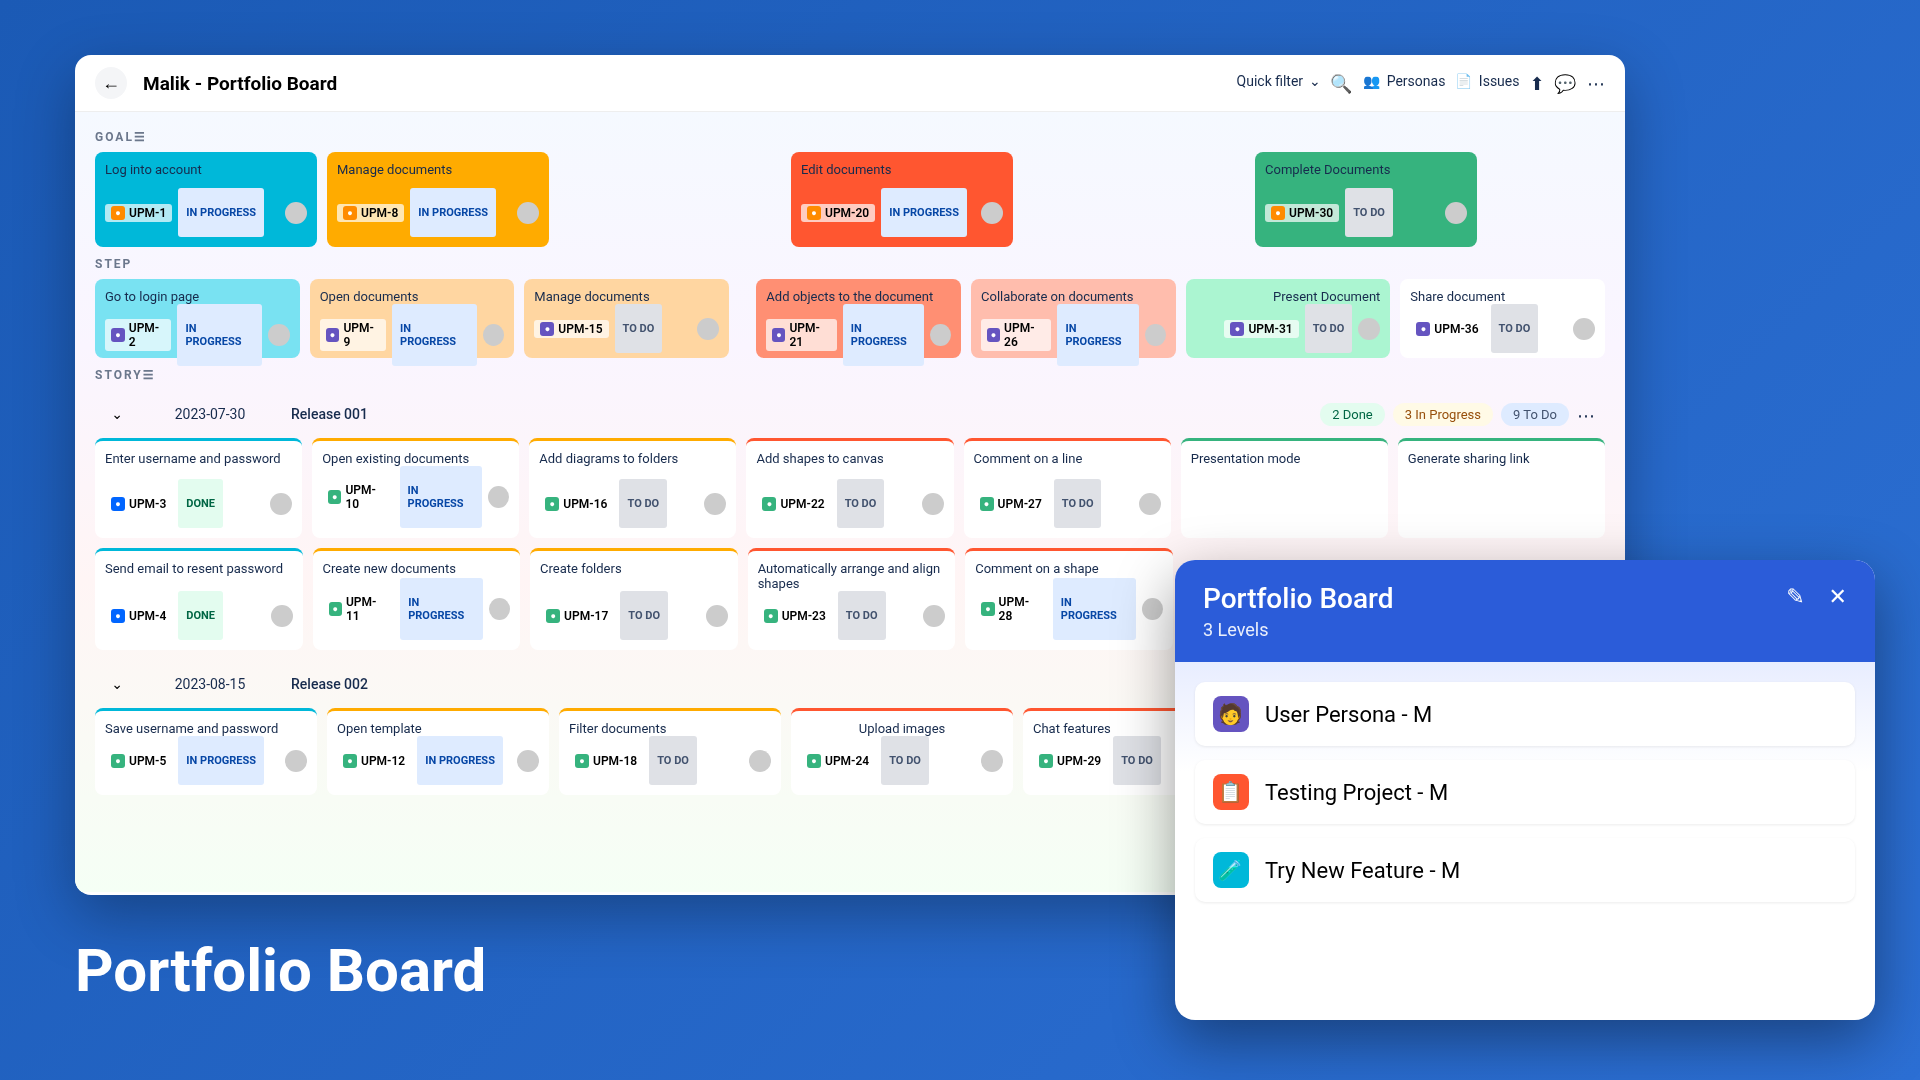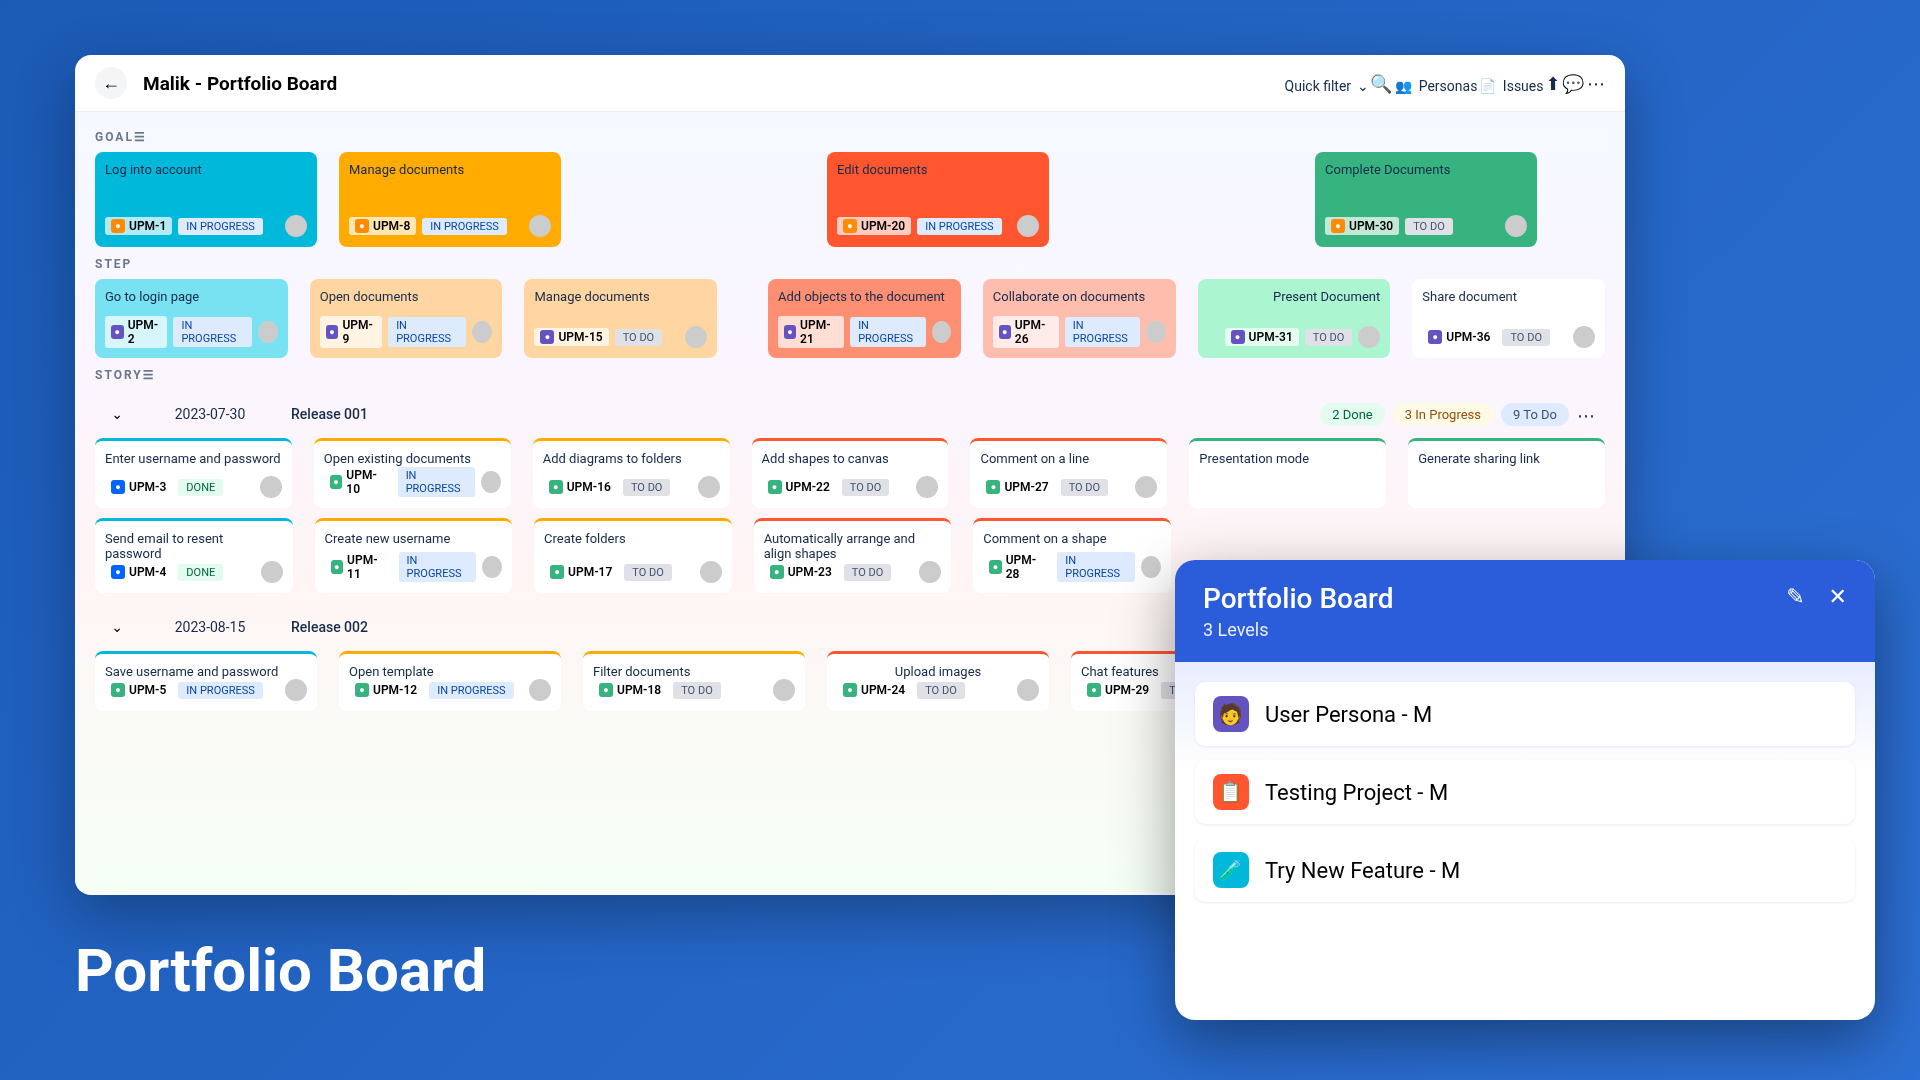--- a/index.html
+++ b/index.html
@@ -1,34 +1,34 @@
 <!DOCTYPE html>
 <html><head>
 <meta charset="utf-8">
 <style>
 *{margin:0;padding:0;box-sizing:border-box;font-family:-apple-system,BlinkMacSystemFont,"Segoe UI",Roboto,sans-serif}
 body{width:1920px;height:1080px;background:linear-gradient(135deg,#1b5ab5 0%,#2c6fd4 100%);position:relative;overflow:hidden}
 .window{position:absolute;top:55px;left:75px;width:1550px;height:840px;background:#fff;border-radius:16px;box-shadow:0 20px 60px rgba(0,0,0,.3);overflow:hidden}
 .topbar{display:flex;align-items:center;padding:12px 20px;gap:16px;border-bottom:1px solid #eee}
 .back-btn{width:32px;height:32px;border-radius:50%;display:flex;align-items:center;justify-content:center;background:#f4f5f7;cursor:pointer;font-size:18px}
 .title{font-size:19px;font-weight:700;flex:1}
-.tb-actions{display:flex;align-items:flex-end;gap:2px}
+.tb-actions{display:flex;align-items:flex-start;gap:10px}
 .tb-item{display:flex;align-items:center;gap:6px;font-size:14px;cursor:pointer;color:#172b4d}
 .tb-icon{font-size:18px;cursor:pointer;color:#172b4d}
 .board{padding:10px 20px;height:calc(100% - 60px);overflow:hidden;background:linear-gradient(180deg,#f5f9ff 0%,#faf5ff 30%,#fff5f5 60%,#f5fff5 100%)}
 .sect-label{font-size:12px;font-weight:700;color:#6b778c;letter-spacing:2px;display:flex;align-items:center;margin:8px 0}
-.row{display:flex;gap:22px;margin-bottom:10px}
+.row{display:flex;gap:10px;margin-bottom:10px}
 .card{border-radius:8px;padding:10px;display:flex;flex-direction:column;justify-content:space-between;font-size:13px}
 .goal{width:222px;height:95px}
 .step{width:222px;height:79px}
 .story{width:222px;min-height:60px;background:#fff;border-top:3px solid}
 .card-title{font-size:13px;color:#172b4d}
 .card-foot{display:flex;align-items:center;gap:6px;font-size:12px}
 .badge{background:rgba(255,255,255,.7);padding:2px 6px;border-radius:3px;font-weight:600;display:flex;align-items:center;gap:4px}
-.status{padding:2px 8px;border-radius:3px;font-size:11px;font-weight:400}
+.status{padding:18px 8px;border-radius:3px;font-size:11px;font-weight:700}
 .s-prog{background:#deebff;color:#0747a6}
 .s-todo{background:#dfe1e6;color:#42526e}
 .s-done{background:#e3fcef;color:#006644}
 .avatar{width:22px;height:22px;border-radius:50%;background:#ccc;margin-left:auto;font-size:9px;display:flex;align-items:center;justify-content:center;color:#fff;font-weight:700}
 .ic{width:14px;height:14px;border-radius:3px;display:inline-flex;align-items:center;justify-content:center;color:#fff;font-size:9px;font-weight:700}
 .ic-b{background:#ff8b00}
 .ic-p{background:#6554c0}
 .ic-g{background:#36b37e}
 .ic-c{background:#0065ff}
 .release{display:flex;align-items:center;gap:16px;padding:12px 10px;font-size:14px}
@@ -251,21 +251,21 @@
         <div class="row">
           <div class="card story" style="border-top-color: rgb(0, 184, 217);">
             <div class="card-title">Send email to resent password</div>
             <div class="card-foot">
               <span class="badge"><span class="ic ic-c">●</span>UPM-4</span>
               <span class="status s-done">DONE</span>
               <span class="avatar"></span>
             </div>
           </div>
           <div class="card story" style="border-top-color: rgb(255, 171, 0);">
-            <div class="card-title">Create new username</div>
+            <div class="card-title">Create new documents</div>
             <div class="card-foot">
               <span class="badge"><span class="ic ic-g">●</span>UPM-11</span>
               <span class="status s-prog">IN PROGRESS</span>
               <span class="avatar"></span>
             </div>
           </div>
           <div class="card story" style="border-top-color: rgb(255, 171, 0);">
             <div class="card-title">Create folders</div>
             <div class="card-foot">
               <span class="badge"><span class="ic ic-g">●</span>UPM-17</span>

